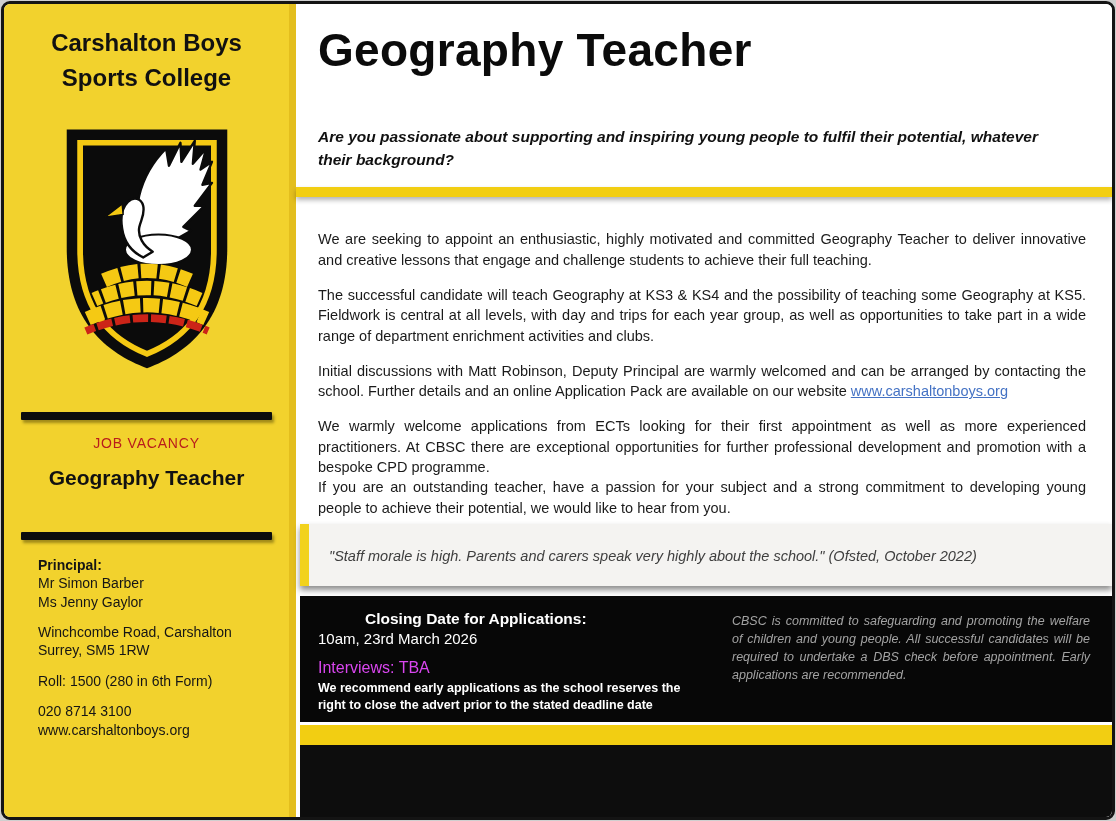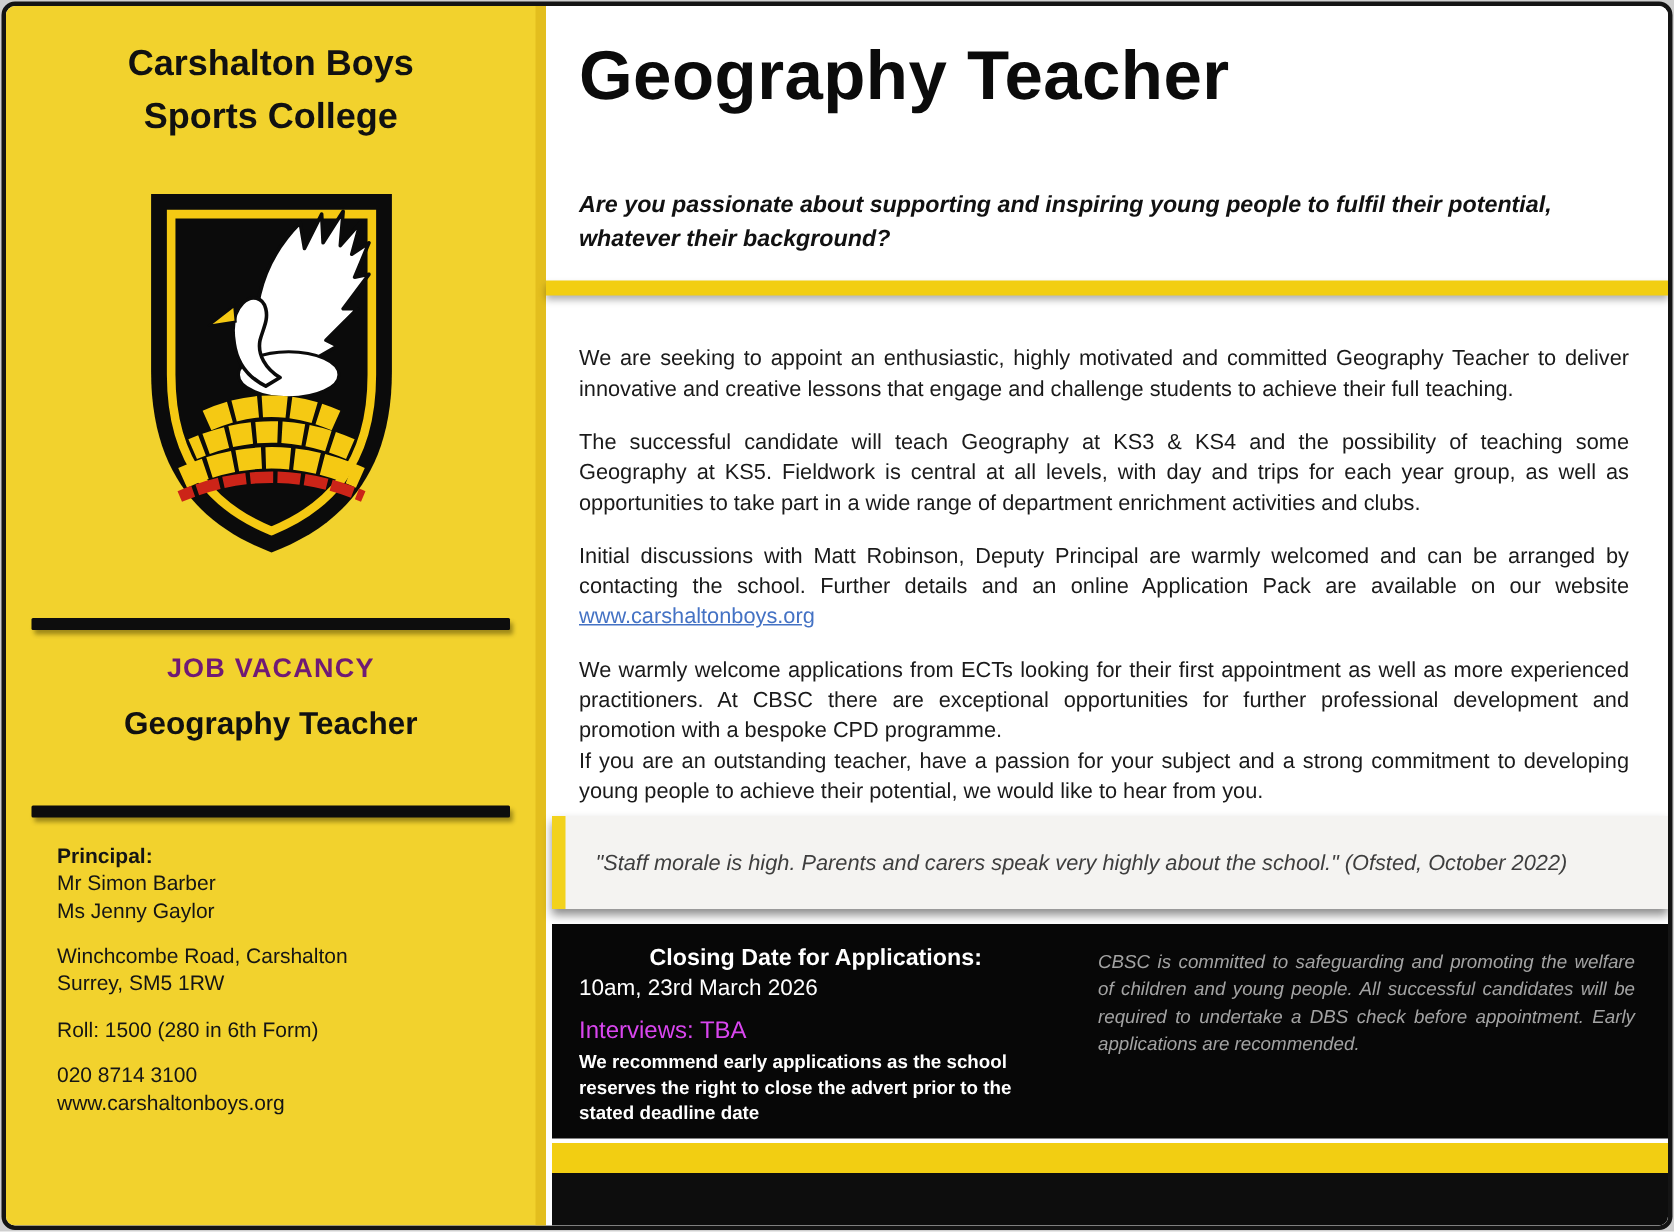--- a/index.html
+++ b/index.html
@@ -11,40 +11,40 @@
     overflow:hidden;
   }
   .page {
     position:absolute; top:1px; left:1px;
     width:1114px; height:819px;
     border:3px solid #141414; border-radius:9px;
     overflow:hidden; display:flex; background:#fff;
   }
   
   .sidebar {
-    width:360px; flex-shrink:0;
+    width:292px; flex-shrink:0;
     background:#F2D22D;
     border-right:7px solid #E3BE1E;
     display:flex; flex-direction:column;
   }
   .school-name {
     margin-top:22px; text-align:center;
     font-size:24px; font-weight:bold; line-height:1.45; color:#111;
   }
   .crest { margin:20px auto 0; width:196px; height:258px; }
   .crest svg { width:100%; height:100%; display:block; }
   .side-bar-rule {
     height:8px; background:#0d0d0d; margin:38px 17px 0 17px;
     box-shadow:2px 3px 3px rgba(60,50,0,0.45); border-radius:1px;
     flex-shrink:0;
   }
   .side-bar-rule.second { margin-top:42px; }
   .vacancy-label {
     margin-top:15px; text-align:center;
-    font-size:18px; font-weight:bold; letter-spacing:0.8px; color:#701a75;
+    font-size:14px; font-weight:normal; letter-spacing:0.8px; color:#b91c1c;
   }
   .vacancy-title {
     margin-top:15px; text-align:center;
     font-size:21px; font-weight:bold; color:#111;
   }
   .info {
     margin:16px 14px 0 34px;
     font-size:14px; line-height:1.32; color:#151515;
   }
   .info .bold { font-weight:bold; }

